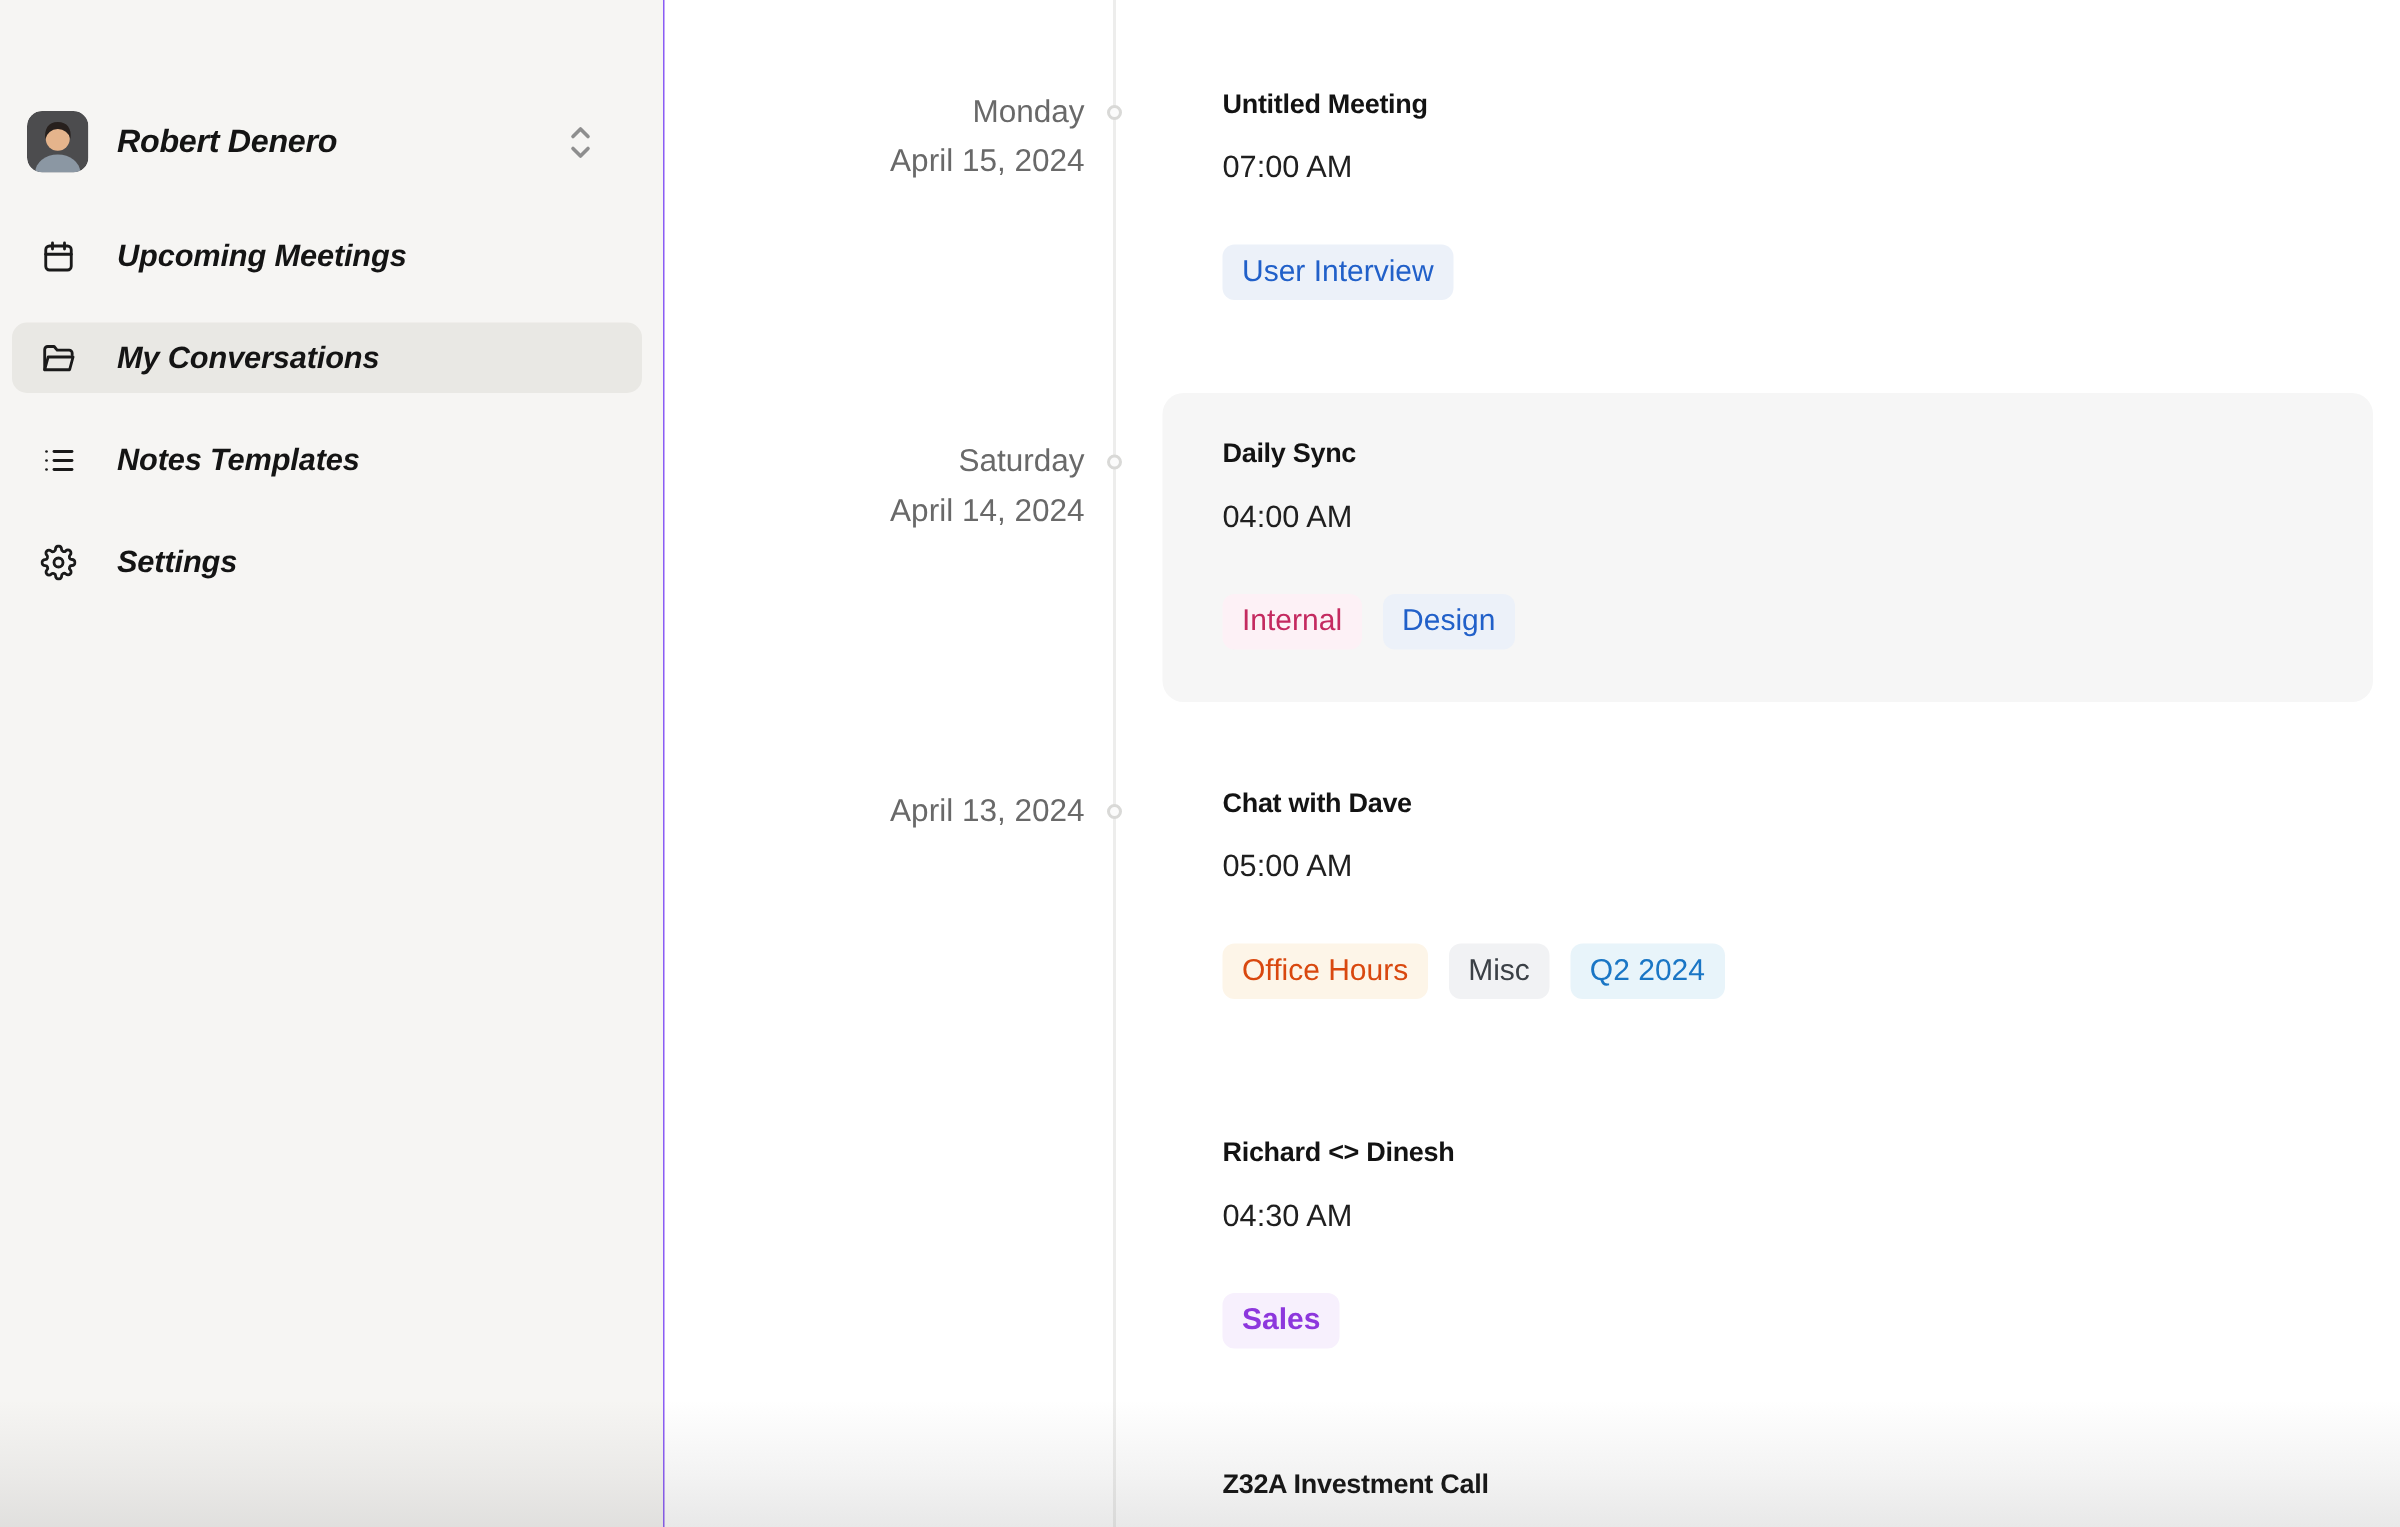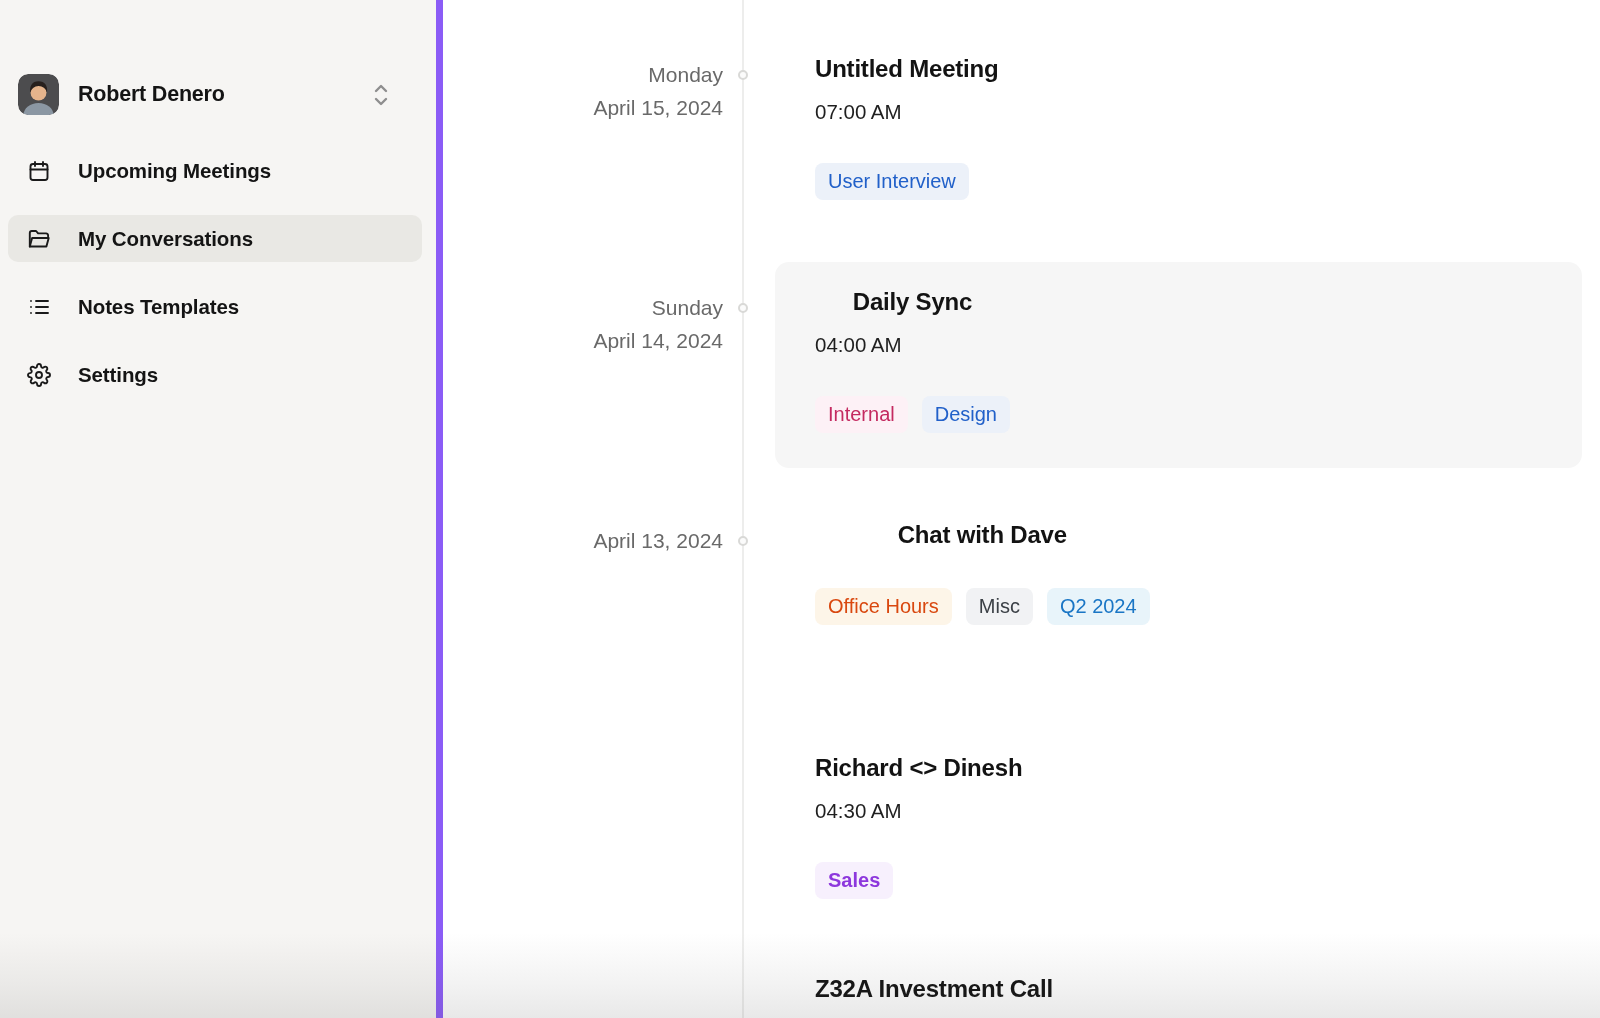--- a/index.html
+++ b/index.html
@@ -4,21 +4,21 @@
 <style>
   * { margin:0; padding:0; box-sizing:border-box; }
   html,body { width:1600px; height:1018px; }
   body { font-family:"Liberation Sans", sans-serif; background:#fff; overflow:hidden; }
 
   .app { position:relative; width:1600px; height:1018px; background:#fff; overflow:hidden; }
 
   
   .sidebar {
     position:absolute; left:0; top:0; width:443px; height:100%;
-    background:#f6f5f3; border-right:7px solid #8b5cf6;
+    background:#f6f5f3; border-right:1px solid #8b5cf6;font-style:italic;
   }
   .user-row { position:absolute; top:71px; left:18px; right:18px; height:46px; display:flex; align-items:center; }
   .avatar { width:41px; height:41px; border-radius:10px; overflow:hidden; flex:0 0 41px; }
   .user-name { margin-left:19px; font-size:21.5px; font-weight:700; color:#141414; letter-spacing:-0.2px; }
   .user-chevron { position:absolute; right:25px; top:10px; width:24px; height:28px; display:flex; align-items:center; justify-content:center; cursor:pointer; }
 
   .nav { position:absolute; top:147px; left:8px; right:14px; display:flex; flex-direction:column; gap:21px; }
   .nav-item {
     display:flex; align-items:center; height:47px; padding-left:19px;
     border-radius:10px; cursor:pointer; color:#141414;
@@ -40,21 +40,21 @@
 
   .date-label { position:absolute; left:0; top:4px; width:279px; text-align:right; color:#696969; font-size:21px; line-height:33px; }
 
   .timeline-dot {
     position:absolute; left:299px; top:16px; transform:translateX(-50%);
     width:10px; height:10px; border-radius:50%;
     background:#fbfbfb; border:2.5px solid #d9d9d7;
   }
 
   .meeting-content { position:absolute; left:371px; top:0; }
-  .meeting-title { font-size:24px; font-weight:700; color:#131313; line-height:30px; letter-spacing:-0.2px;text-align:center; }
+  .meeting-title { font-size:18px; font-weight:700; color:#131313; line-height:30px; letter-spacing:-0.2px; }
   .meeting-time { margin-top:14px; font-size:20.5px; color:#1f1f1f; line-height:27px; }
   .tag-row { margin-top:38px; display:flex; gap:14px; }
   .tag {
     display:inline-block; font-size:20px; line-height:27px;
     padding:5px 13px; border-radius:8px; white-space:nowrap; cursor:pointer;
   }
 
   .bottom-fade {
     position:absolute; left:0; right:0; bottom:0; height:85px; z-index:10; pointer-events:none;
     background:linear-gradient(to bottom, rgba(80,80,80,0) 0%, rgba(80,80,80,0.07) 60%, rgba(80,80,80,0.13) 100%);
@@ -150,40 +150,41 @@
             <div class="meeting-title">Untitled Meeting</div>
             <div class="meeting-time">07:00 AM</div>
             <div class="tag-row">
               <div class="tag" style="color: rgb(33, 96, 201); background: rgb(236, 241, 249);">User Interview</div>
             </div>
           </div>
         </div>
         <div class="meeting-row" style="top: 287px;">
           <div class="hover-card"></div>
           <div class="date-label">
-            <div>Sunday</div>
+            <div>Saturday</div>
             <div>April 14, 2024</div>
           </div>
           <div class="timeline-dot"></div>
           <div class="meeting-content">
             <div class="meeting-title">Daily Sync</div>
             <div class="meeting-time">04:00 AM</div>
             <div class="tag-row">
               <div class="tag" style="color: rgb(196, 42, 96); background: rgb(253, 241, 246);">Internal</div>
               <div class="tag" style="color: rgb(33, 96, 201); background: rgb(236, 241, 249);">Design</div>
             </div>
           </div>
         </div>
         <div class="meeting-row" style="top: 520px;">
           <div class="date-label">
             <div>April 13, 2024</div>
           </div>
           <div class="timeline-dot"></div>
           <div class="meeting-content">
             <div class="meeting-title">Chat with Dave</div>
+            <div class="meeting-time">05:00 AM</div>
             <div class="tag-row">
               <div class="tag" style="color: rgb(217, 72, 15); background: rgb(253, 245, 232);">Office Hours</div>
               <div class="tag" style="color: rgb(59, 64, 70); background: rgb(241, 242, 244);">Misc</div>
               <div class="tag" style="color: rgb(26, 118, 197); background: rgb(232, 244, 250);">Q2 2024</div>
             </div>
           </div>
         </div>
         <div class="meeting-row" style="top: 753px;">
           <div class="meeting-content">
             <div class="meeting-title">Richard &lt;&gt; Dinesh</div>

